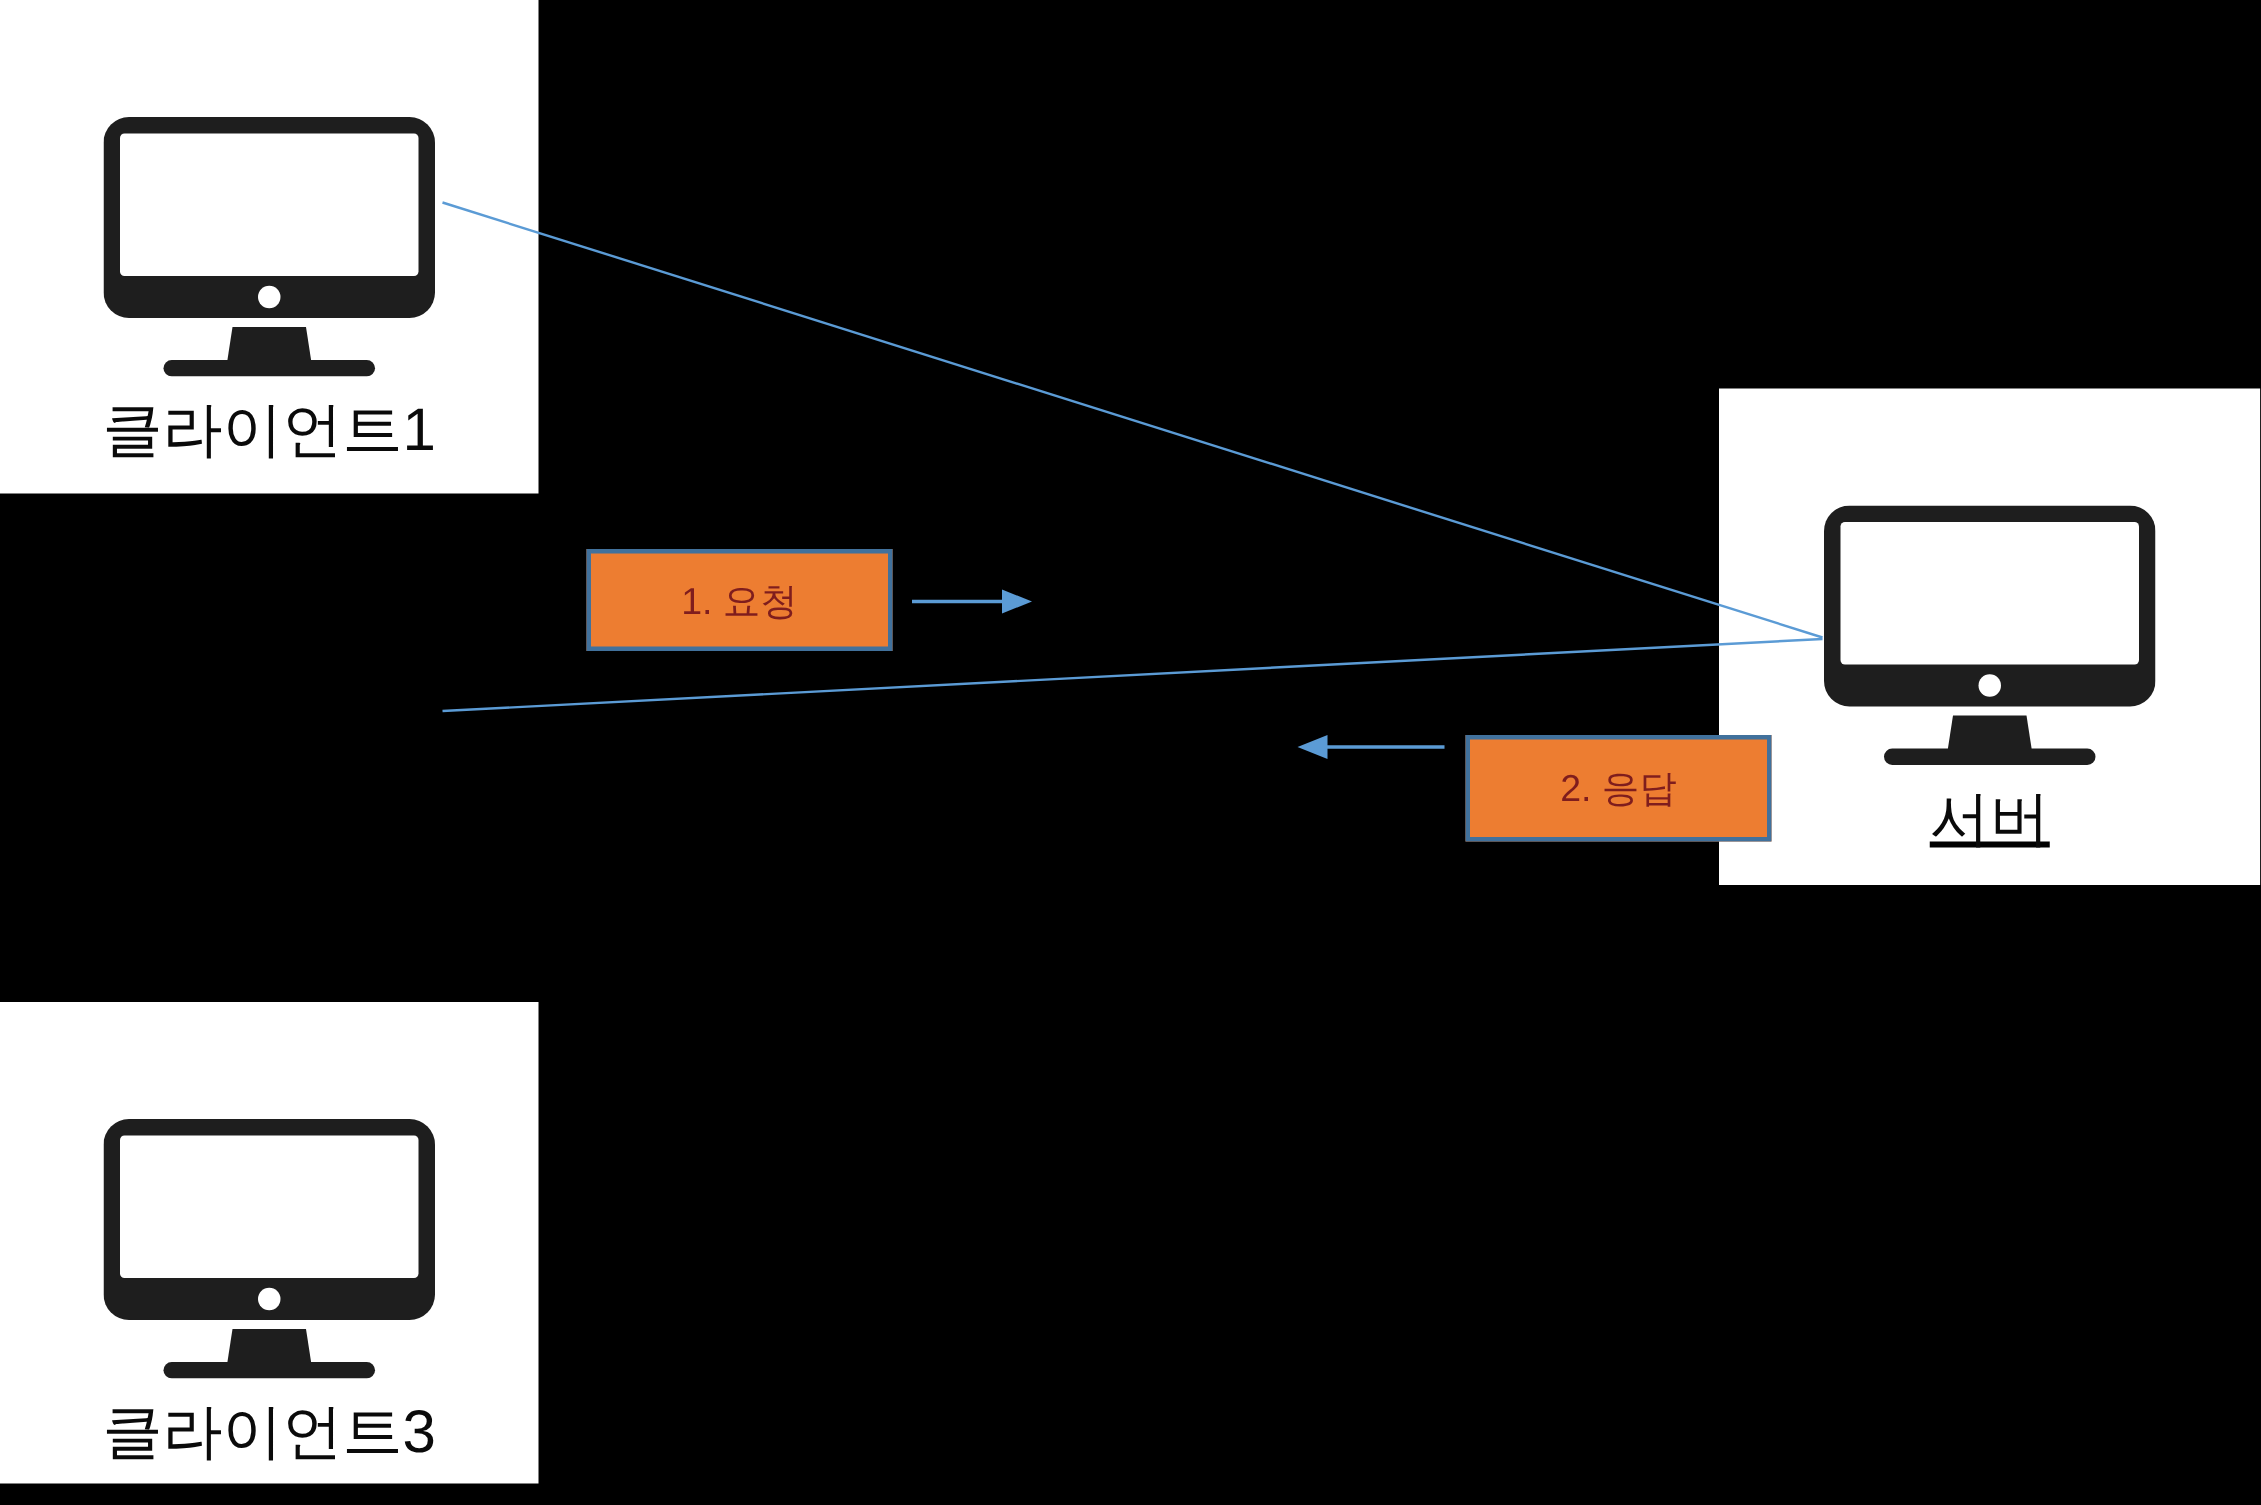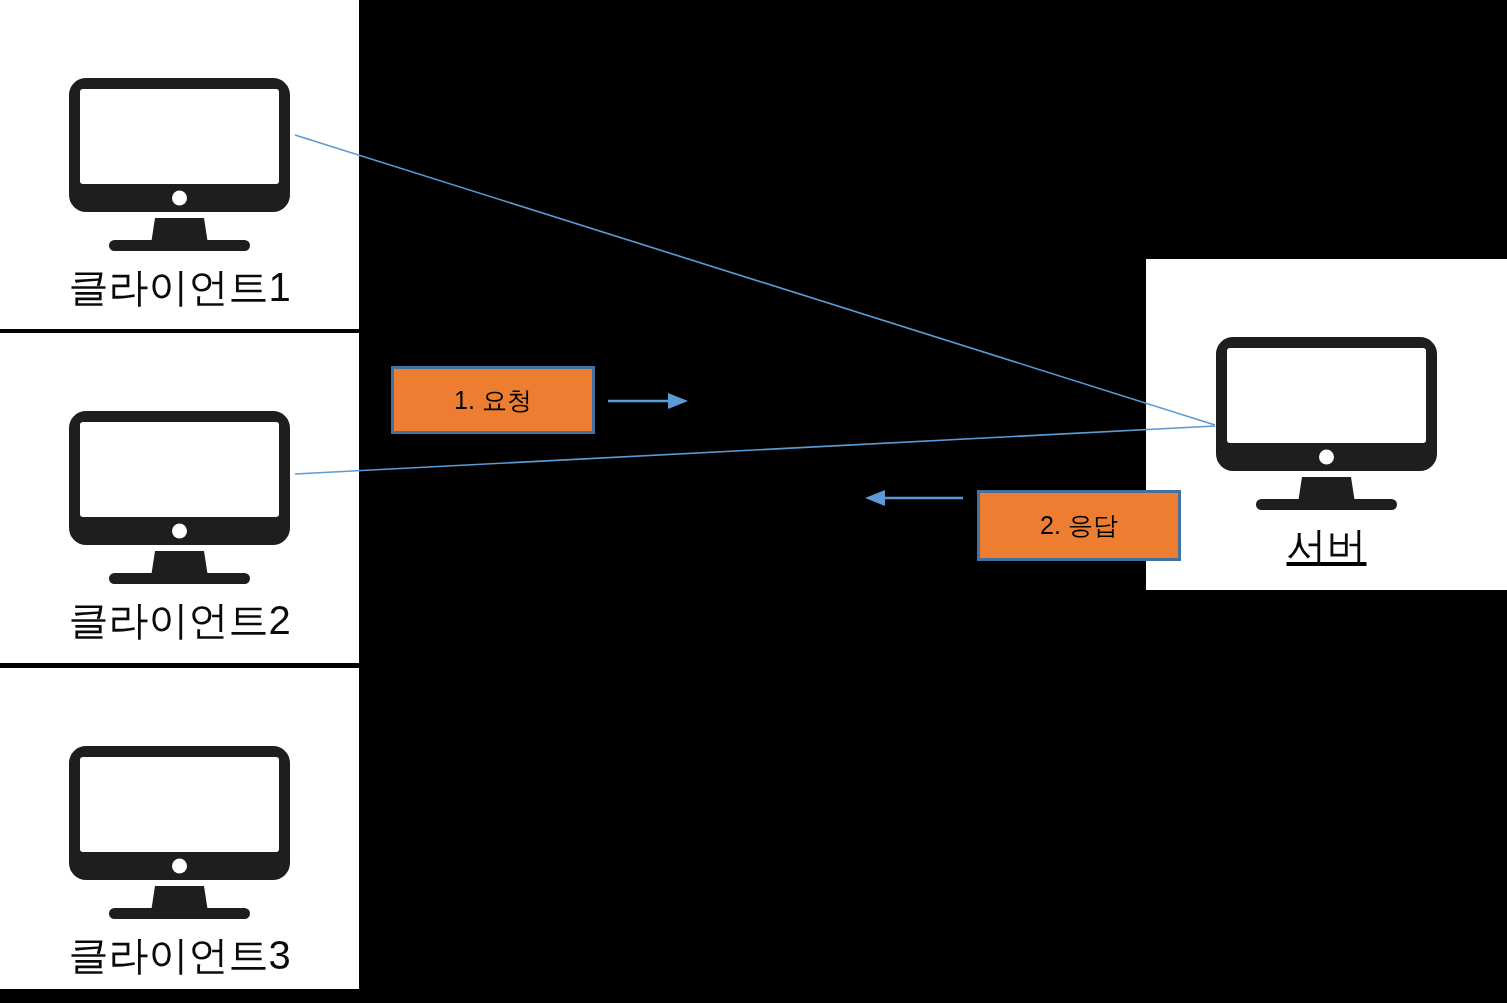--- a/index.html
+++ b/index.html
@@ -45,21 +45,21 @@
     pointer-events: none;
   }
   .flow-box {
     position: absolute;
     background: #ED7D31;
     border: 3px solid #41719C;
     box-sizing: border-box;
     display: flex;
     align-items: center;
     justify-content: center;
-    color: #000000;
+    color: #7f1d1d;
     font-size: 25px;
   }
   #request-box  { left: 391px; top: 366px; width: 204px; height: 68px; }
   #response-box { left: 977px; top: 462px; width: 204px; height: 71px; margin-top: 28px; }
 </style>
 </head>
 <body>
 
 <div id="canvas">
 
@@ -67,30 +67,20 @@
     <svg class="monitor-icon" width="221" height="173" viewBox="0 0 221 173">
       <rect x="0" y="0" width="221" height="134" rx="17" fill="#1e1e1e"></rect>
       <rect x="11" y="11" width="199" height="95" rx="3" fill="#ffffff"></rect>
       <circle cx="110.5" cy="120" r="7.5" fill="#ffffff"></circle>
       <path d="M86 140 h49 l4 26 h-57 z" fill="#1e1e1e"></path>
       <rect x="40" y="162" width="141" height="11" rx="5.5" fill="#1e1e1e"></rect>
     </svg>
     <div class="machine-label">클라이언트1</div>
   </div>
 
-  <div class="card" id="client-2-card">
-    <svg class="monitor-icon" width="221" height="173" viewBox="0 0 221 173">
-      <rect x="0" y="0" width="221" height="134" rx="17" fill="#1e1e1e"></rect>
-      <rect x="11" y="11" width="199" height="95" rx="3" fill="#ffffff"></rect>
-      <circle cx="110.5" cy="120" r="7.5" fill="#ffffff"></circle>
-      <path d="M86 140 h49 l4 26 h-57 z" fill="#1e1e1e"></path>
-      <rect x="40" y="162" width="141" height="11" rx="5.5" fill="#1e1e1e"></rect>
-    </svg>
-    <div class="machine-label">클라이언트2</div>
-  </div>
 
   <div class="card" id="client-3-card">
     <svg class="monitor-icon" width="221" height="173" viewBox="0 0 221 173">
       <rect x="0" y="0" width="221" height="134" rx="17" fill="#1e1e1e"></rect>
       <rect x="11" y="11" width="199" height="95" rx="3" fill="#ffffff"></rect>
       <circle cx="110.5" cy="120" r="7.5" fill="#ffffff"></circle>
       <path d="M86 140 h49 l4 26 h-57 z" fill="#1e1e1e"></path>
       <rect x="40" y="162" width="141" height="11" rx="5.5" fill="#1e1e1e"></rect>
     </svg>
     <div class="machine-label">클라이언트3</div>

